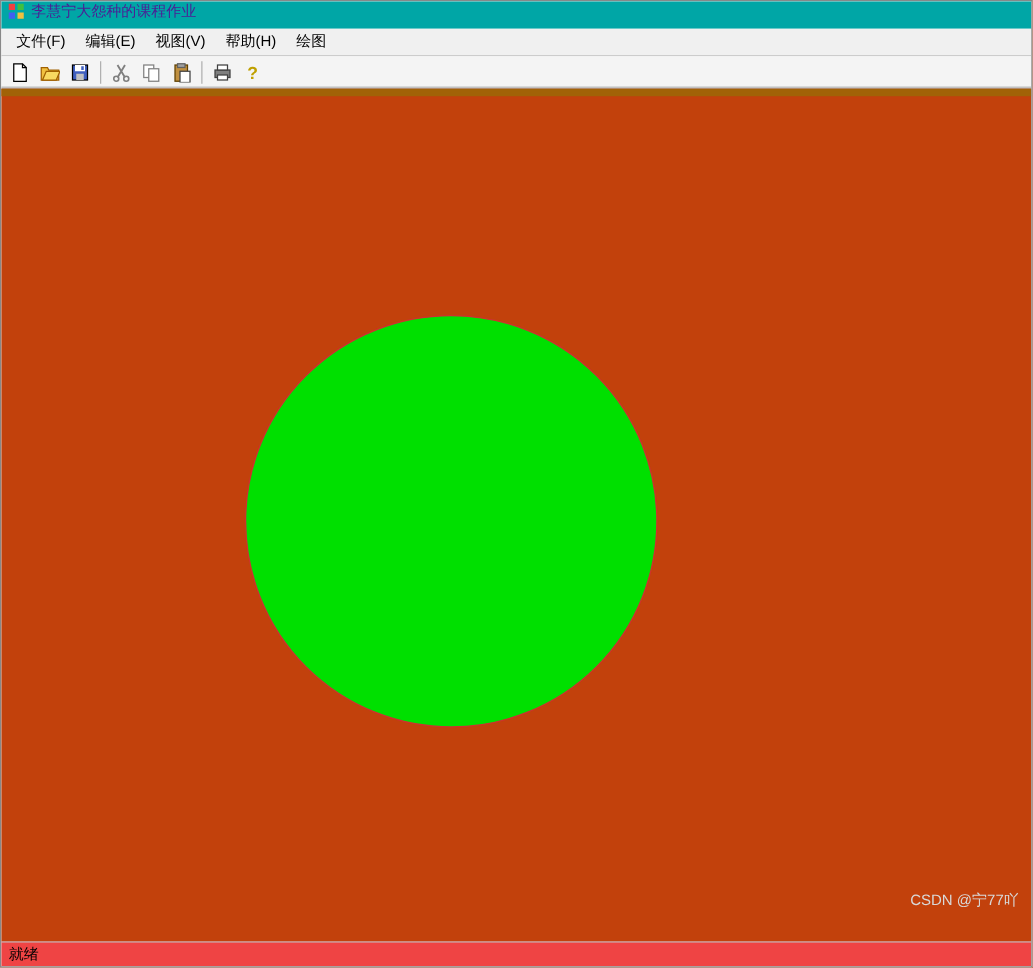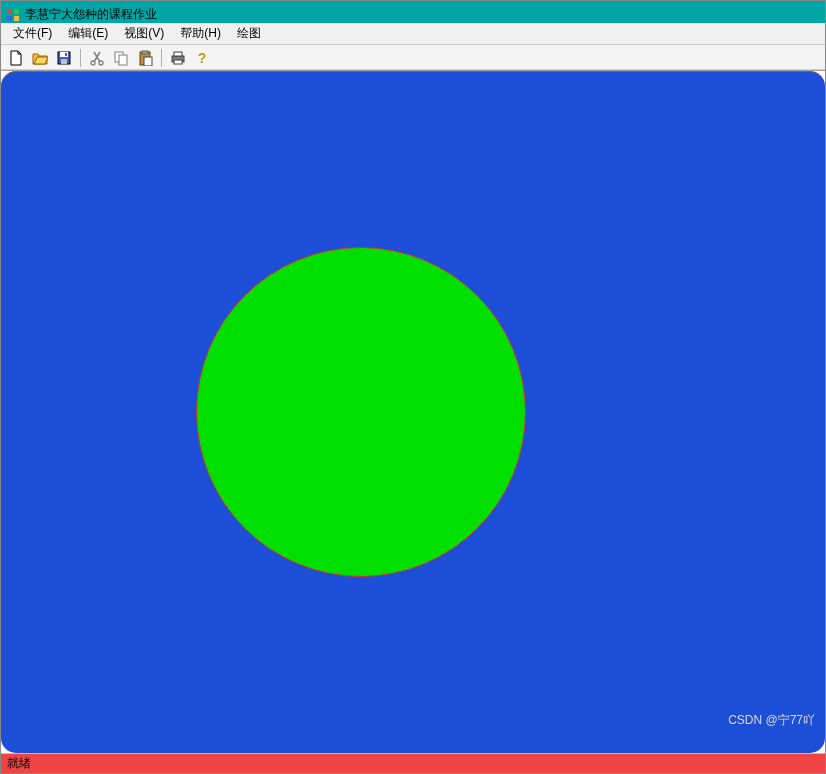--- a/index.html
+++ b/index.html
@@ -10,23 +10,23 @@
       width: 826px;
       height: 774px;
       display: flex;
       flex-direction: column;
       border: 1px solid #888;
     }
     .titlebar {
       background: #00a6a6;
       height: 22px;
       display: flex;
-      align-items: flex-end;
+      align-items: flex-start;
       padding: 0 4px;
-      color: #000000;
+      color: #4c1d95;
     }
     .titlebar-icon {
       width: 16px;
       height: 16px;
       margin-right: 4px;
       display: inline-flex;
       align-items: center;
       justify-content: center;
     }
     .titlebar-text { font-size: 12px; }
@@ -62,25 +62,24 @@
       border: 1px solid transparent;
     }
     .tool-sep {
       width: 1px;
       height: 18px;
       background: #b0b0b0;
       margin: 0 3px;
     }
     .canvas-area {
       flex: 1;
-      background: #1d4ed8;
+      background: #c2410c;
       position: relative;
       overflow: hidden;
-      border-top: 1px solid #a16207;
-      border-radius: 15px;
+      border-top: 6px solid #a16207;
     }
     .circle {
       position: absolute;
       left: 195px;
       top: 175px;
       width: 330px;
       height: 330px;
       border-radius: 50%;
       background: #00e000;
       border: 1px solid #d03030;

